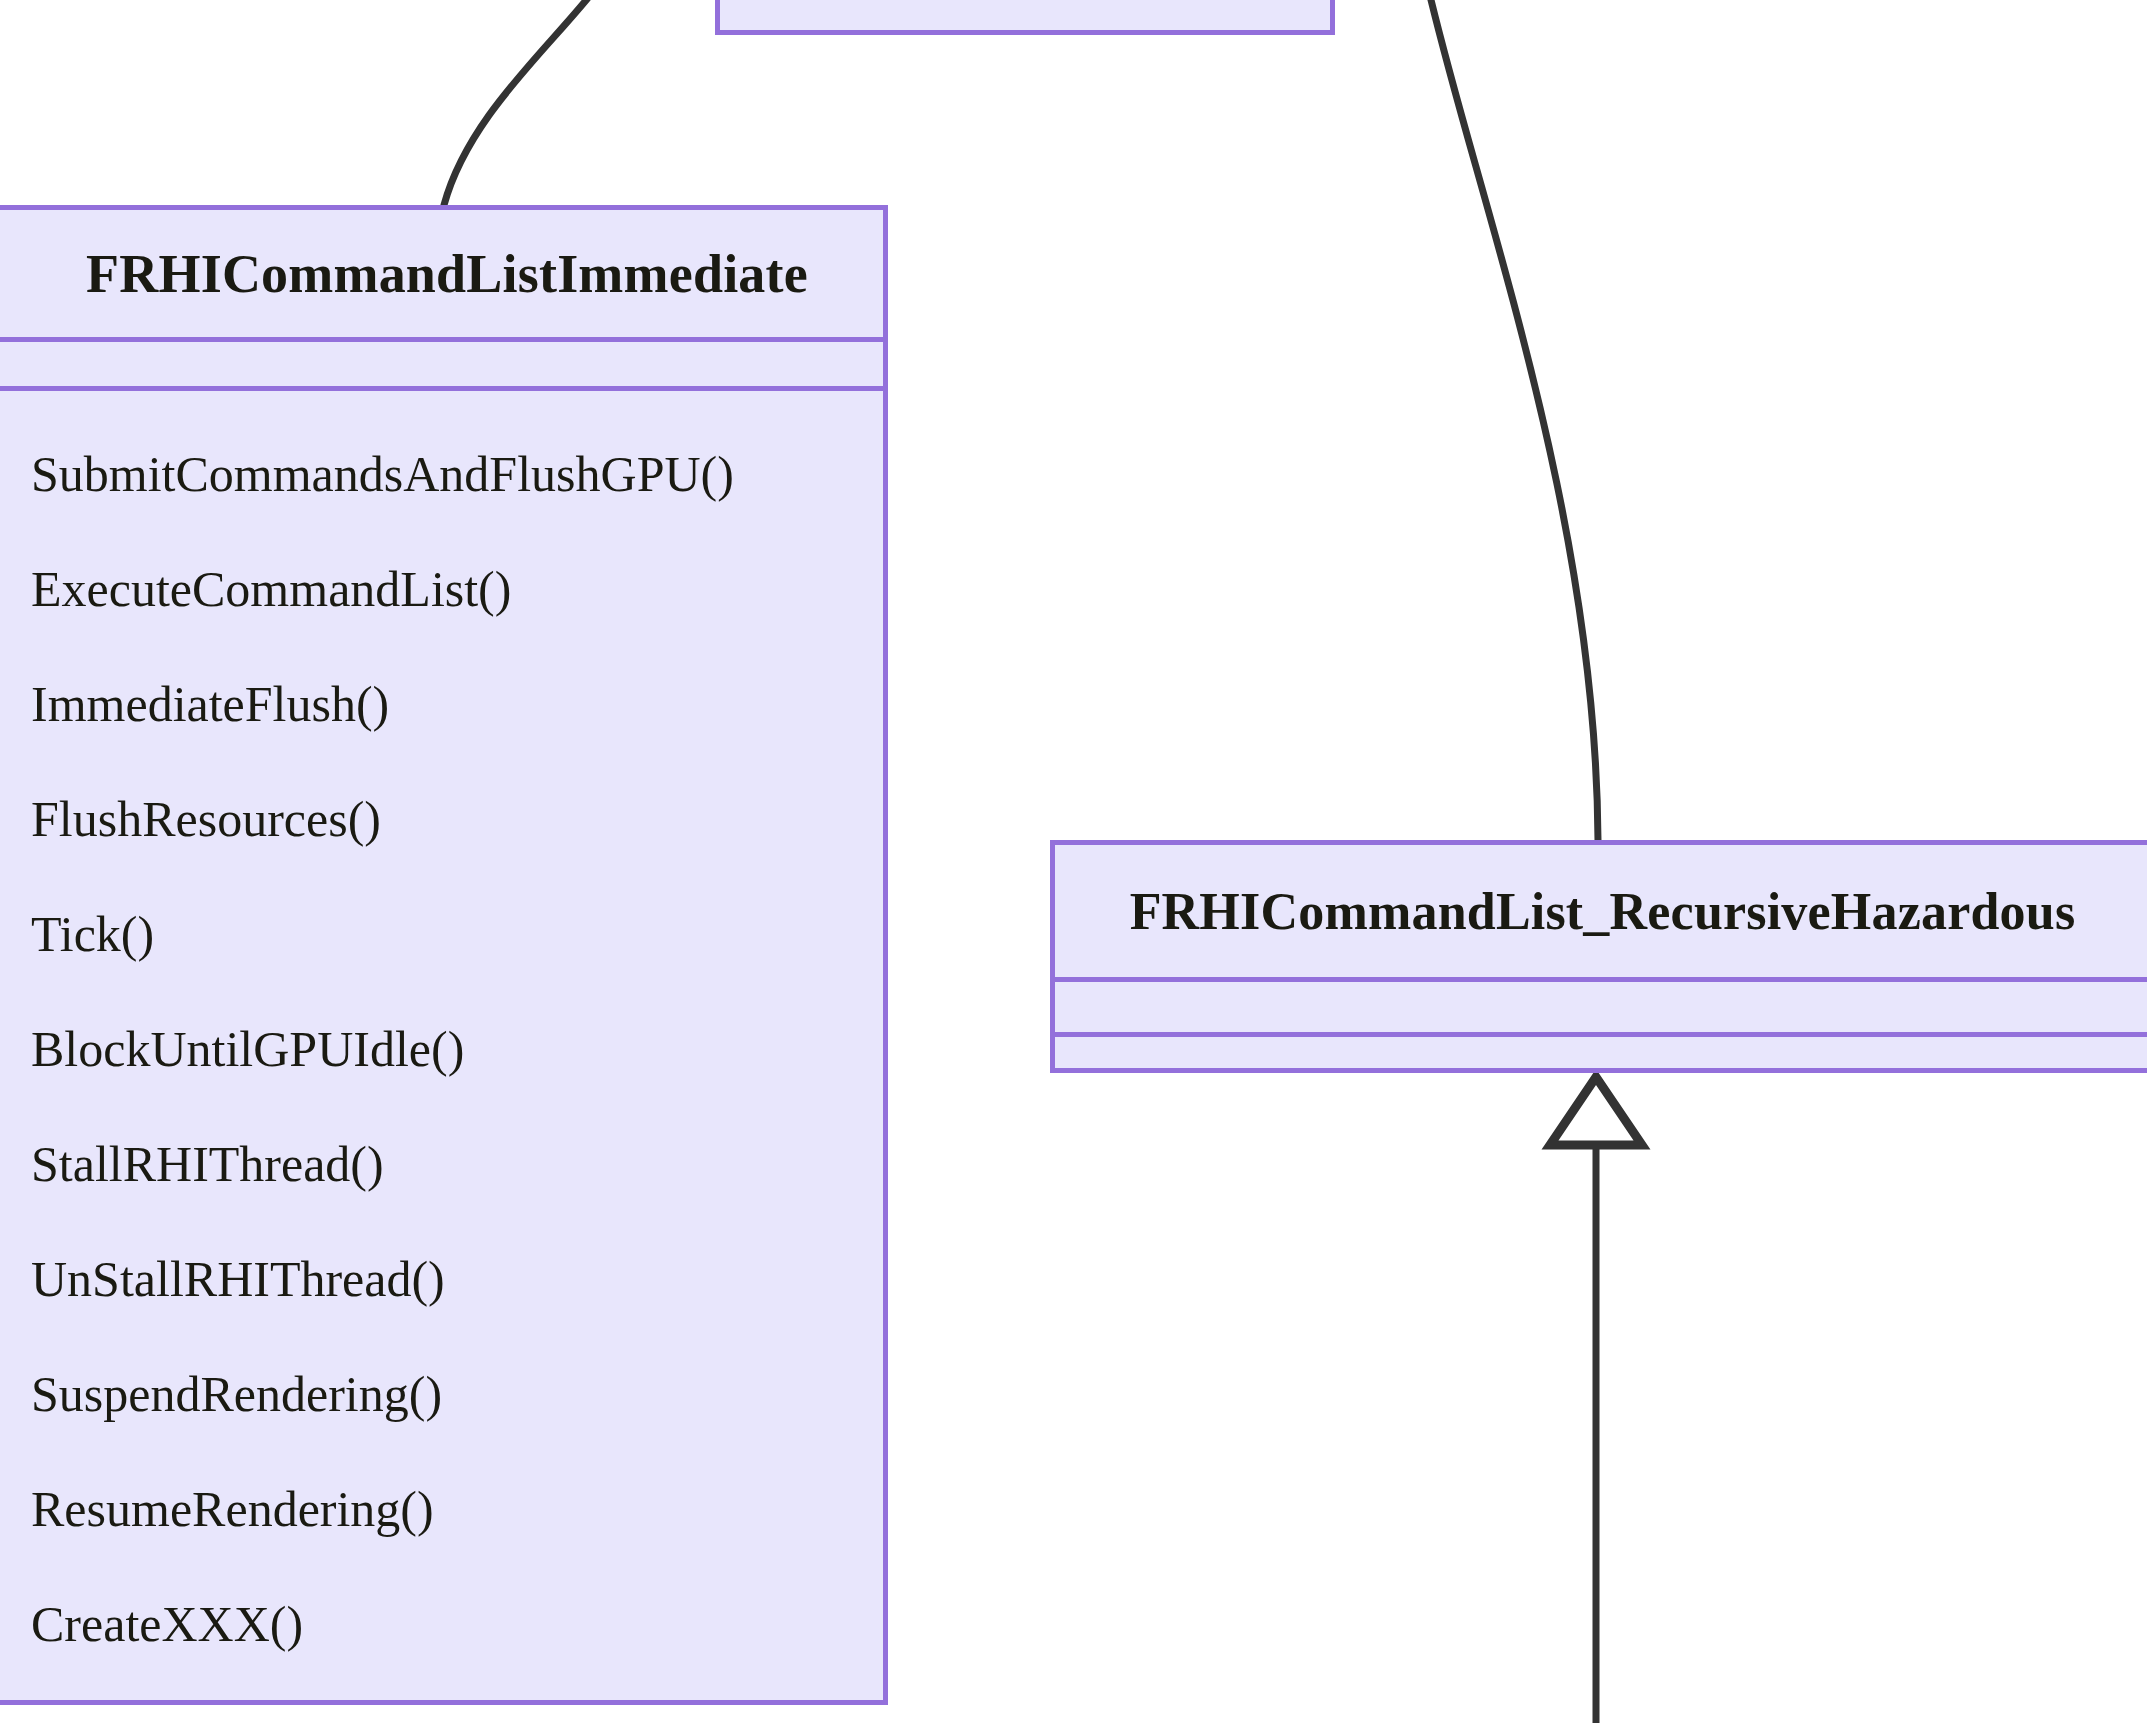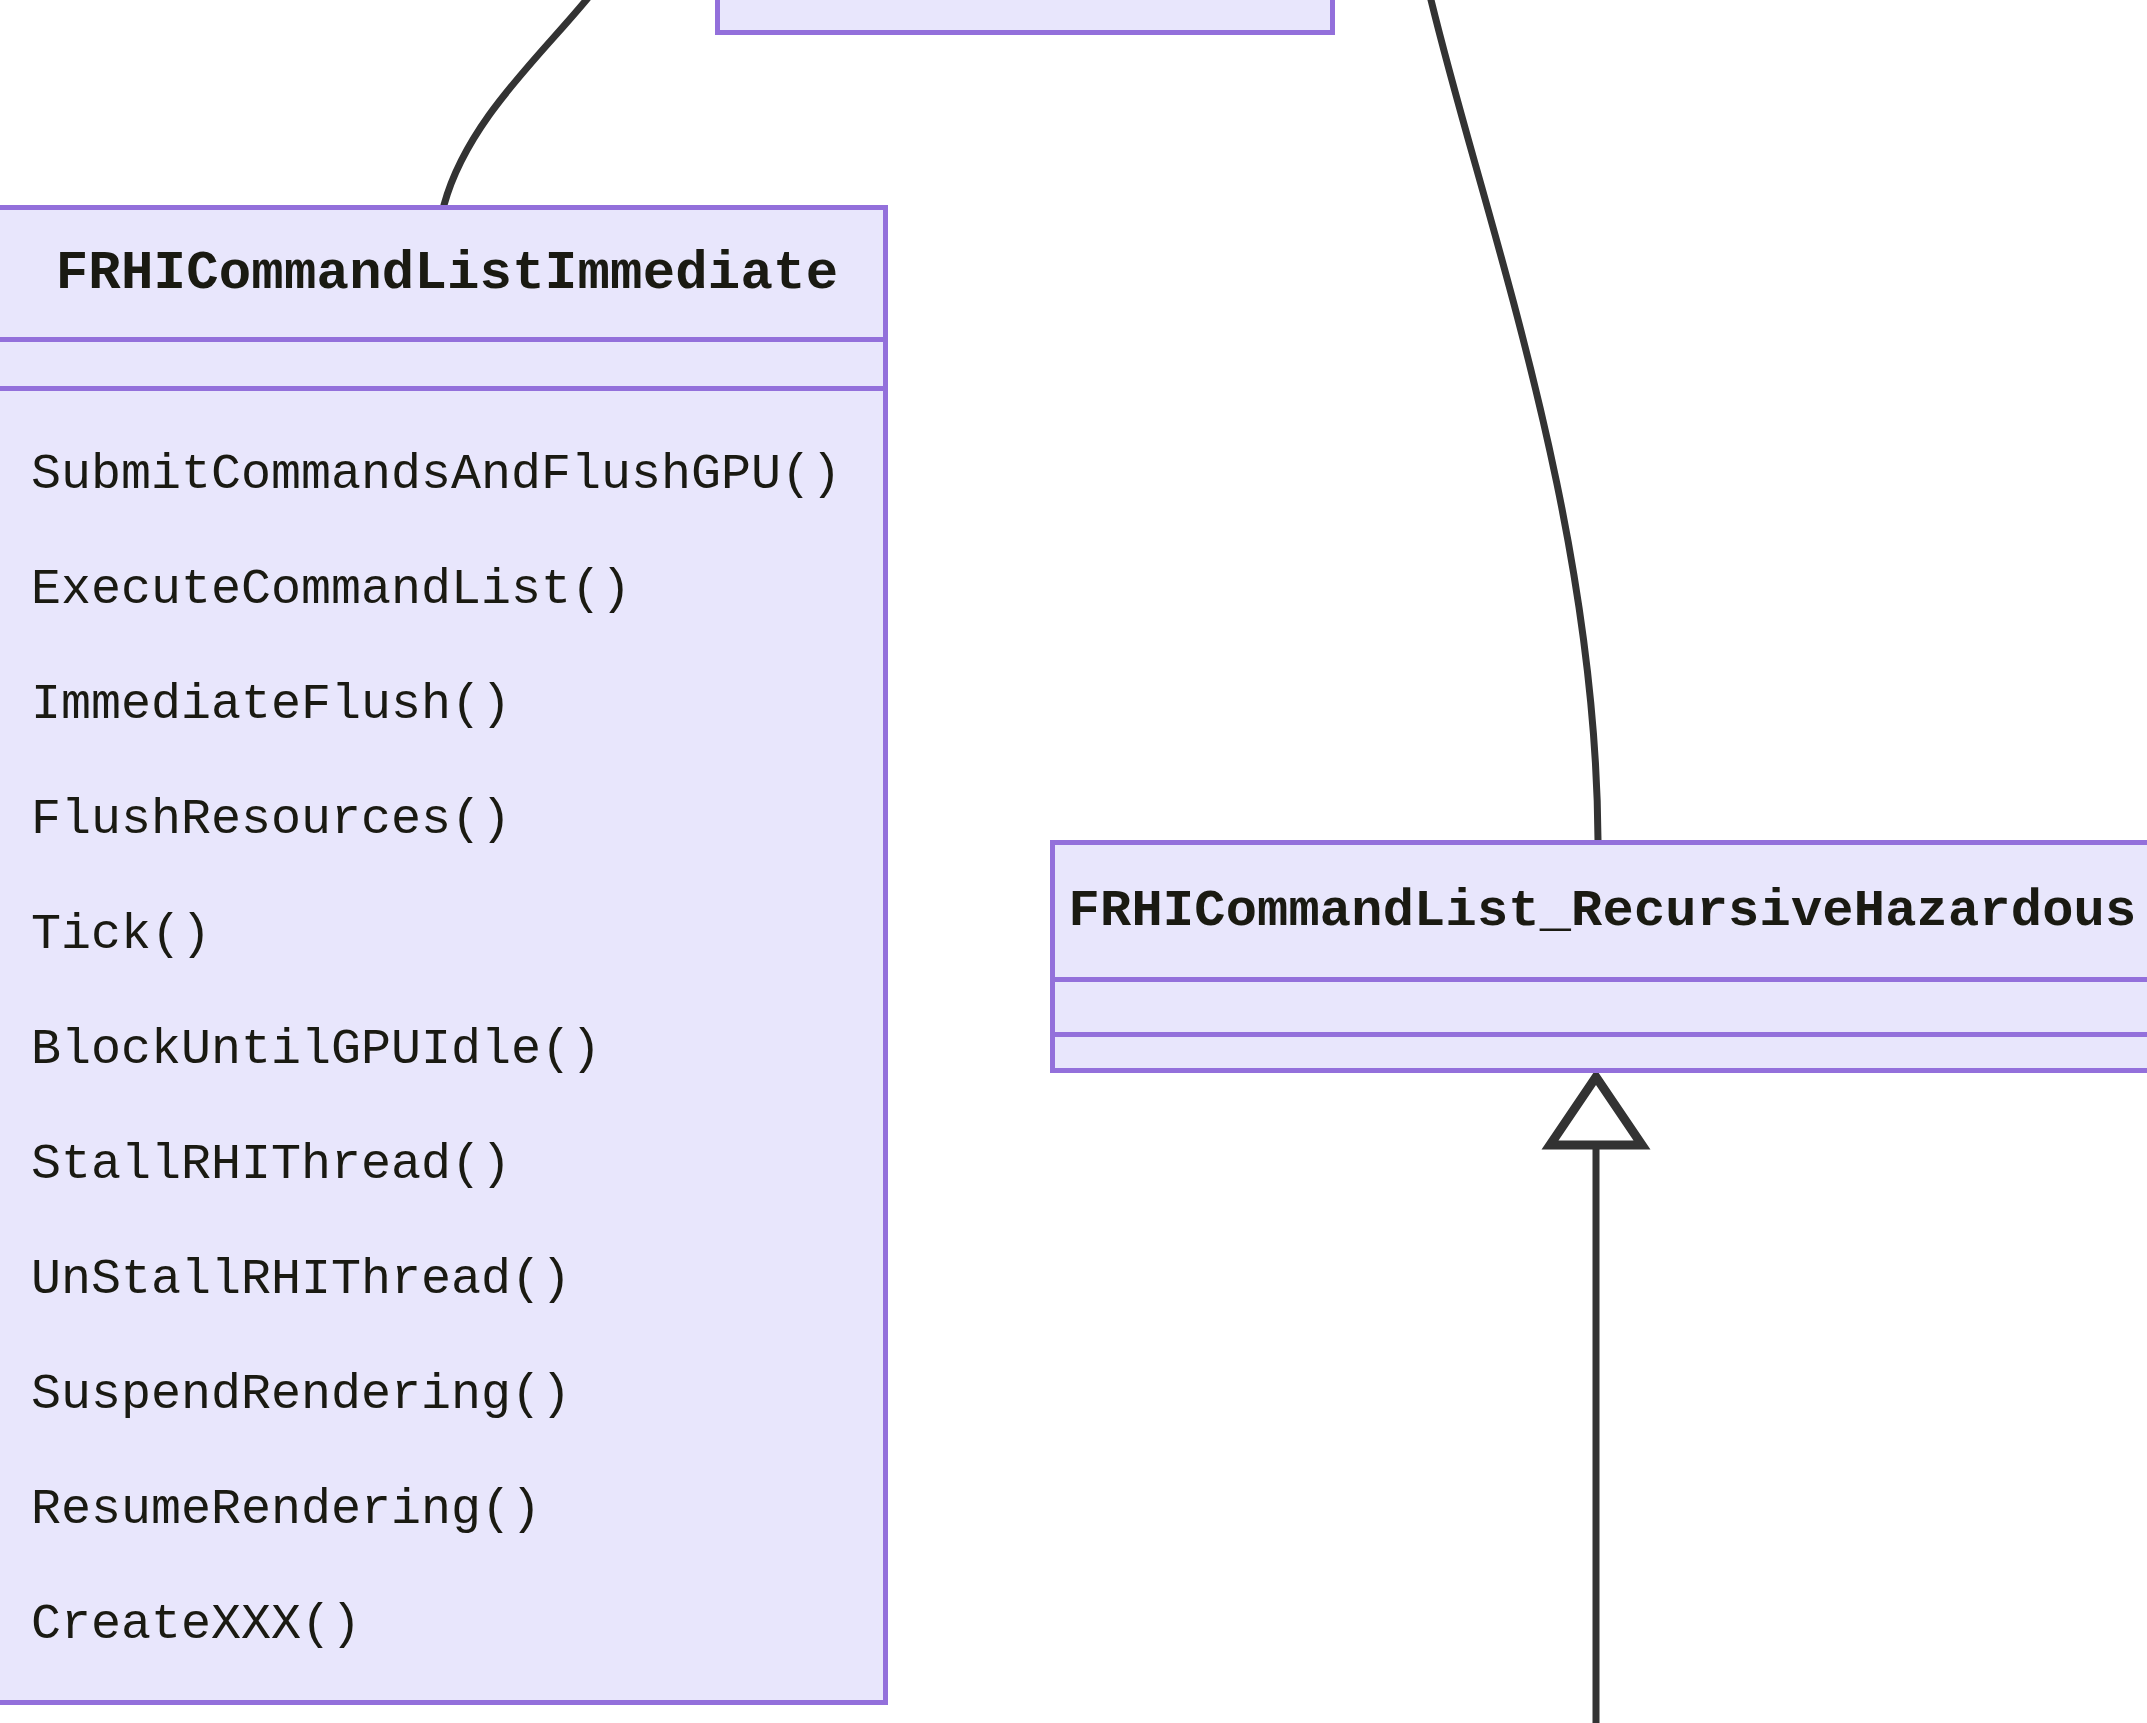--- a/index.html
+++ b/index.html
@@ -6,21 +6,21 @@
     margin: 0;
     padding: 0;
     background: #ffffff;
   }
   #diagram-root {
     position: relative;
     width: 2147px;
     height: 1723px;
     background: #ffffff;
     overflow: hidden;
-    font-family: Liberation Mono, monospace;
+    font-family: Liberation Serif, serif;
   }
   .edge-layer {
     position: absolute;
     left: 0;
     top: 0;
     width: 2147px;
     height: 1723px;
     pointer-events: none;
   }
   .uml-class {

